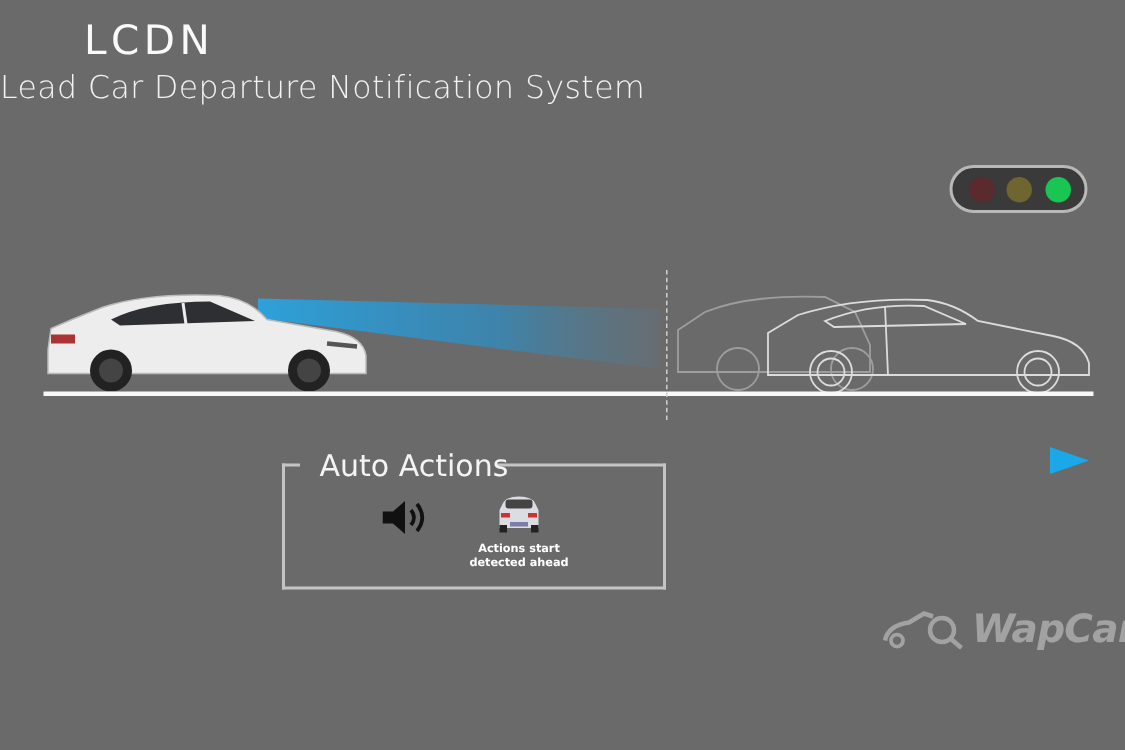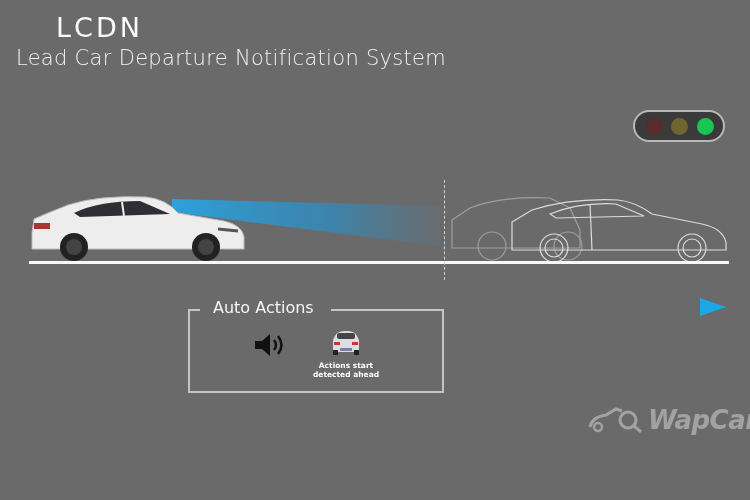--- a/index.html
+++ b/index.html
@@ -1,27 +1,27 @@
 <!DOCTYPE html>
 <html><head>
 <meta charset="utf-8">
 <style>
   html, body { margin:0; padding:0; }
   body { width:750px; height:500px; background:#6b6a6b; overflow:hidden; position:relative; font-family:"DejaVu Sans", sans-serif; color:#fff; }
   .title { position:absolute; left:8px; top:12px; font-size:27px; letter-spacing:3px; font-weight:400; color:#fafafa;margin-left:48px; }
-  .subtitle { position:absolute; left:16px; top:46px; font-size:21px; letter-spacing:0.3px; color:#f2f2f2; font-weight:300; }
+  .subtitle { position:absolute; left:0; top:46px; font-size:21px; letter-spacing:0.3px; color:#f2f2f2; font-weight:300; }
   .light { position:absolute; left:633px; top:110px; width:92px; height:32px; border-radius:16px; background:#3a3a3b; border:2px solid #b8b8b8; box-sizing:border-box; }
   .bulb { position:absolute; top:6px; width:17px; height:17px; border-radius:50%; }
   .road { position:absolute; left:29px; top:261px; width:700px; height:3px; background:#f8f8f8; }
   .dash { position:absolute; left:444px; top:180px; width:0; height:100px; border-left:1px dashed #cfcfcf; }
   .beam { position:absolute; left:0; top:0; }
   .box { position:absolute; left:188px; top:309px; width:256px; height:84px; border:2px solid #c4c4c4; box-sizing:border-box; border-top:none; }
   .box-top-l { position:absolute; left:188px; top:309px; width:12px; height:2px; background:#c4c4c4; }
   .box-top-r { position:absolute; left:331px; top:309px; width:113px; height:2px; background:#c4c4c4; }
-  .box-label { position:absolute; left:213px; top:298px; font-size:16px; color:#f4f4f4; }
+  .box-label { position:absolute; left:213px; top:298px; font-size:20px; color:#f4f4f4; }
   .speaker { position:absolute; left:255px; top:333px; }
   .veh-icon { position:absolute; left:329px; top:330px; }
   .veh-text { position:absolute; left:308px; top:361px; width:76px; text-align:center; font-size:7.5px; font-weight:bold; line-height:9px; color:#fff; }
   .arrow { position:absolute; left:470px; top:296px; }
   .logo { position:absolute; left:588px; top:405px; display:flex; align-items:center; opacity:0.55; }
   .logo-text { font-size:26px; font-weight:bold; font-style:italic; color:#d0d0d0; margin-left:4px; letter-spacing:-0.5px; }
 </style>
 </head>
 <body>
 

